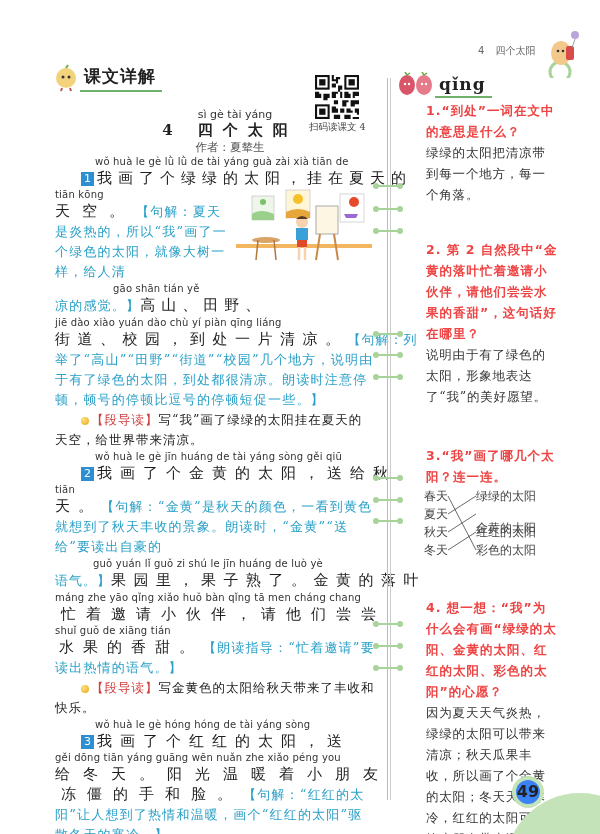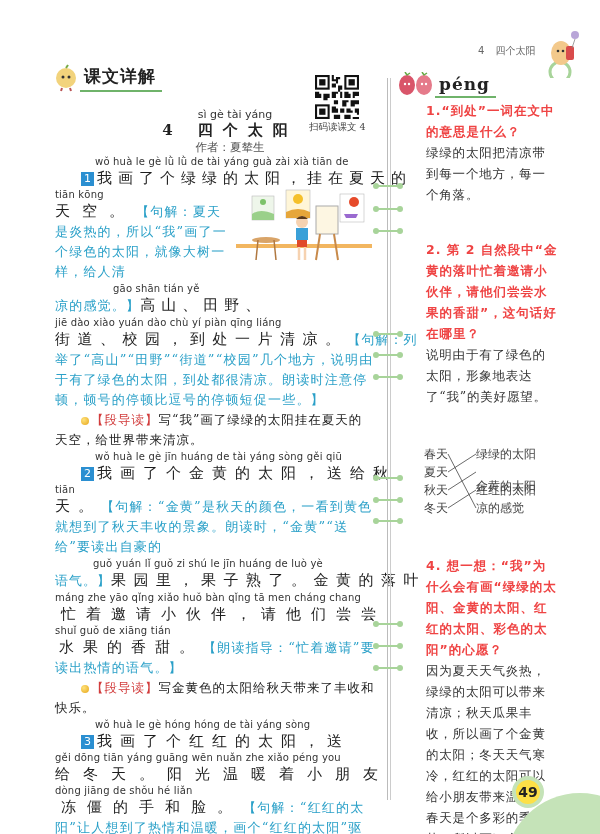--- a/index.html
+++ b/index.html
@@ -43,21 +43,21 @@
   .q { color: #ef4444; font-family: "DejaVu Sans", sans-serif; font-weight: bold; font-size: 12.5px; line-height: 21px; letter-spacing: 1px; }
   .q .first { padding-left: 24px; }
   .a { font-size: 12.5px; line-height: 21px; color: #333; letter-spacing: 0.8px; }
   .a .first { padding-left: 24px; }
   .match { position: relative; height: 80px; margin-left: 22px; font-size: 12px; color: #444; }
   .match .l { position: absolute; left: 0; line-height: 18px; }
   .match .r { position: absolute; left: 52px; line-height: 18px; }
   .match svg { position: absolute; left: 22px; top: 0; }
 
   .page-circle-bg { position: absolute; left: 505px; top: 793px; width: 150px; height: 150px; border-radius: 50%; background: #c5e3b8; }
-  .page-num { position: absolute; left: 512px; top: 776px; width: 32px; height: 32px; border-radius: 50%; background: #fde047; border: 4px solid #c5e3b8; font-family: "DejaVu Sans", sans-serif; font-size: 14px; font-weight: bold; text-align: center; line-height: 24px; color: #222; }
+  .page-num { position: absolute; left: 512px; top: 776px; width: 32px; height: 32px; border-radius: 50%; background: #3b82f6; border: 4px solid #c5e3b8; font-family: "DejaVu Sans", sans-serif; font-size: 16px; font-weight: bold; text-align: center; line-height: 24px; color: #222; }
 </style>
 </head>
 <body>
 
 <div class="header-chapter">
   <span class="num">4</span>
   <span>四个太阳</span>
 </div>
 <svg class="mascot-top" viewBox="0 0 36 50">
   <circle cx="14" cy="44" r="10" fill="none" stroke="#a8d49a" stroke-width="3"></circle>
@@ -127,21 +127,20 @@
   <div class="py">shuǐ guǒ de xiāng tián</div>
   <div style="font-size:12.5px; line-height:20px;">
     <span class="hz" style="letter-spacing:9px; padding-left:4px">水果的香甜。</span><span class="note">【朗读指导：“忙着邀请”要读出热情的语气。】</span>
   </div>
   <div class="guide" style="text-indent:26px"><span class="dot"></span><span class="tag">【段导读】</span><span>写金黄色的太阳给秋天带来了丰收和快乐。</span></div>
 
   <div class="py" style="padding-left:40px">wǒ huà le gè hóng hóng de tài yáng  sòng</div>
   <div class="hz" style="padding-left:26px; letter-spacing:8px"><span class="pnum">3</span><span>我画了个红红的太阳，送</span></div>
   <div class="py">gěi dōng tiān   yáng guāng wēn nuǎn zhe xiǎo péng you</div>
   <div class="hz" style="letter-spacing:13px">给冬天。阳光温暖着小朋友</div>
-  <div class="py">dòng jiāng de shǒu hé liǎn</div>
   <div style="font-size:12.5px; line-height:20px;">
     <span class="hz" style="letter-spacing:11px; padding-left:6px">冻僵的手和脸。</span><span class="note">【句解：“红红的太阳”让人想到了热情和温暖，画个“红红的太阳”驱散冬天的寒冷。】</span>
   </div>
 
 </div>
 
 <svg class="illus" viewBox="0 0 136 80">
   <rect x="0" y="0" width="136" height="80" fill="#fff"></rect>
   <rect x="0" y="58" width="136" height="4" fill="#f2b660"></rect>
   <rect x="16" y="10" width="22" height="24" fill="#eef6ea" stroke="#bbb" stroke-width="0.6"></rect>
@@ -186,56 +185,59 @@
   <svg width="38" height="26" viewBox="0 0 38 26">
     <ellipse cx="10" cy="13" rx="8" ry="10" fill="#d9556a"></ellipse>
     <ellipse cx="27" cy="13" rx="8" ry="10" fill="#e57a8a"></ellipse>
     <path d="M10 3 l-2 -3 M10 3 l3 -2" stroke="#6a4" stroke-width="1.5"></path>
     <path d="M27 3 l-2 -3 M27 3 l3 -2" stroke="#6a4" stroke-width="1.5"></path>
     <circle cx="8" cy="12" r="1.2" fill="#fff"></circle>
       <circle cx="12" cy="12" r="1.2" fill="#fff"></circle>
     <circle cx="25" cy="12" r="1.2" fill="#fff"></circle>
       <circle cx="29" cy="12" r="1.2" fill="#fff"></circle>
   </svg>
-  <span class="label">péng</span>
+  <span class="label">qǐng</span>
 </div>
 
 <div class="right-col">
   <div style="margin-top:0px;">
     <div class="q">
         <div class="first">1.“到处”一词在文中的意思是什么？</div>
       </div>
     <div class="a">
         <div class="first">绿绿的太阳把清凉带到每一个地方，每一个角落。</div>
       </div>
   </div>
   <div style="margin-top:34px;">
     <div class="q">
         <div class="first">2. 第 2 自然段中“金黄的落叶忙着邀请小伙伴，请他们尝尝水果的香甜”，这句话好在哪里？</div>
       </div>
     <div class="a">
         <div class="first">说明由于有了绿色的太阳，形象地表达了“我”的美好愿望。</div>
       </div>
   </div>
   <div style="margin-top:38px;">
+    <div class="q">
+        <div class="first">3.“我”画了哪几个太阳？连一连。</div>
+      </div>
     <div class="match">
       <div class="l" style="top:0">春天</div>
       <div class="l" style="top:18px">夏天</div>
       <div class="l" style="top:36px">秋天</div>
       <div class="l" style="top:54px">冬天</div>
       <svg width="32" height="72" viewBox="0 0 32 72">
         <line x1="2" y1="9" x2="30" y2="63" stroke="#444" stroke-width="0.8"></line>
         <line x1="2" y1="27" x2="30" y2="9" stroke="#444" stroke-width="0.8"></line>
         <line x1="2" y1="45" x2="30" y2="27" stroke="#444" stroke-width="0.8"></line>
         <line x1="2" y1="63" x2="30" y2="45" stroke="#444" stroke-width="0.8"></line>
       </svg>
       <div class="r" style="top:0">绿绿的太阳</div>
       <div class="r" style="top:32px">金黄的太阳</div>
       <div class="r" style="top:36px">红红的太阳</div>
-      <div class="r" style="top:54px">凉的感觉</div>
+      <div class="r" style="top:54px">彩色的太阳</div>
     </div>
   </div>
   <div style="margin-top:30px;">
     <div class="q">
         <div class="first">4. 想一想：“我”为什么会有画“绿绿的太阳、金黄的太阳、红红的太阳、彩色的太阳”的心愿？</div>
       </div>
     <div class="a">
         <div class="first">因为夏天天气炎热，绿绿的太阳可以带来清凉；秋天瓜果丰收，所以画了个金黄的太阳；冬天天气寒冷，红红的太阳可以给小朋友带来温暖；春天是个多彩的季节，所以画了个彩色的太阳。</div>
       </div>
   </div>

